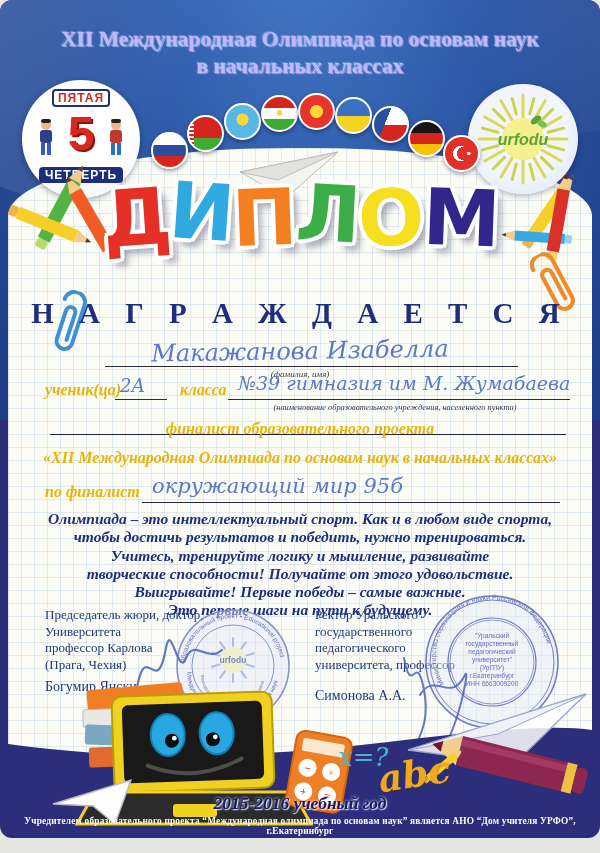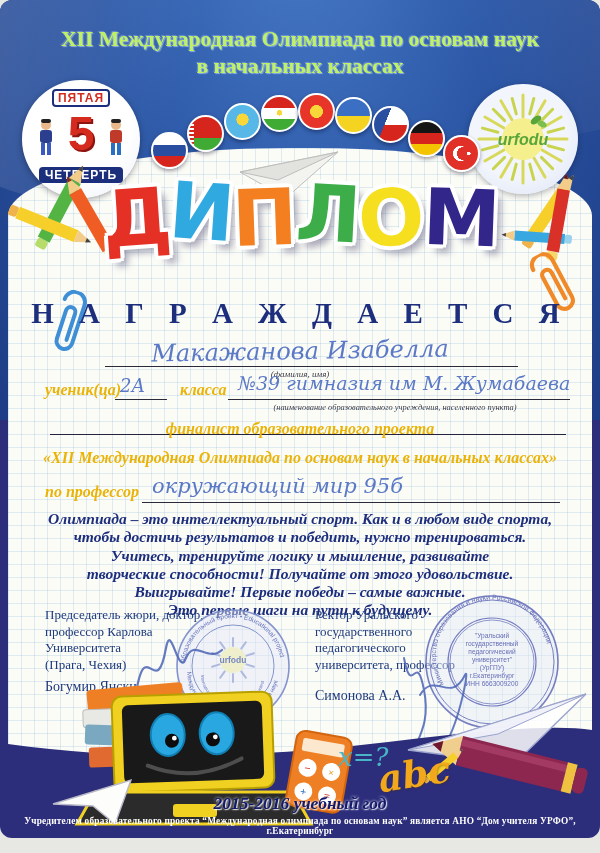--- a/index.html
+++ b/index.html
@@ -16,21 +16,21 @@
 
   
   .paper{position:absolute;left:8px;right:8px;top:148px;bottom:18px;
     background-color:#fcfcf7;
     background-image:linear-gradient(rgba(140,185,220,.26) 1px, transparent 1px),
                      linear-gradient(90deg, rgba(140,185,220,.26) 1px, transparent 1px);
     background-size:13px 13px;
     border-radius:48% 48% 0 0 / 68px 68px 0 0;}
 
   
-  .title{position:absolute;left:0;right:0;top:26px;text-align:center;color:#bef264;
+  .title{position:absolute;left:0;right:0;top:26px;text-align:center;color:#c4b5fd;
     font-weight:bold;font-size:21.5px;line-height:27px;font-family:"Liberation Serif",serif;
     text-shadow:1px 1px 1px rgba(190,215,255,.65), -1px -1px 1px rgba(190,215,255,.4);}
 
   
   .badge{position:absolute;left:22px;top:80px;width:118px;height:118px;border-radius:50%;
     background:radial-gradient(circle at 40% 35%, #ffffff 60%, #e7edf8 100%);
     box-shadow:0 2px 6px rgba(0,0,20,.35);text-align:center;font-family:"Liberation Sans",sans-serif;}
   .badge-top{display:inline-block;margin-top:9px;padding:0 4px;border:2px solid #1c2f7c;border-radius:4px;
     background:#fff;color:#d42b1e;font-weight:bold;font-size:12px;letter-spacing:1px;}
   .badge-mid{height:58px;position:relative;}
@@ -269,37 +269,37 @@
   <span class="hand grade">2А</span>
   <div class="gradeline"></div>
   <span class="lbl class-label">класса</span>
   <span class="hand school">№39 гимназия им М. Жумабаева</span>
   <div class="schoolline"></div>
   <div class="hint school-hint">(наименование образовательного учреждения, населенного пункта)</div>
 
   <div class="divider"></div>
   <div class="lbl proj1">финалист образовательного проекта</div>
   <div class="lbl proj2">«XII Международная Олимпиада по основам наук в начальных классах»</div>
-  <span class="lbl subject-label">по профессор</span>
+  <span class="lbl subject-label">по финалист</span>
   <span class="hand subject">окружающий мир 95б</span>
   <div class="subjectline"></div>
 
   <div class="message">
     <div>Олимпиада – это интеллектуальный спорт. Как и в любом виде спорта,</div>
     <div>чтобы достичь результатов и победить, нужно тренироваться.</div>
     <div>Учитесь, тренируйте логику и мышление, развивайте</div>
     <div>творческие способности! Получайте от этого удовольствие.</div>
     <div>Выигрывайте! Первые победы – самые важные.</div>
     <div>Это первые шаги на пути к будущему.</div>
   </div>
 
   <div class="signer signer-left">
     <div>Председатель жюри, доктор,</div>
+    <div>Университета</div>
     <div>профессор Карлова</div>
-    <div>Университета</div>
     <div>(Прага, Чехия)</div>
   </div>
   <div class="signer-name sname-left">Богумир Янски</div>
 
   <div class="signer signer-right">
     <div>Ректор Уральского</div>
     <div>государственного</div>
     <div>педагогического</div>
     <div>университета, профессор</div>
   </div>

